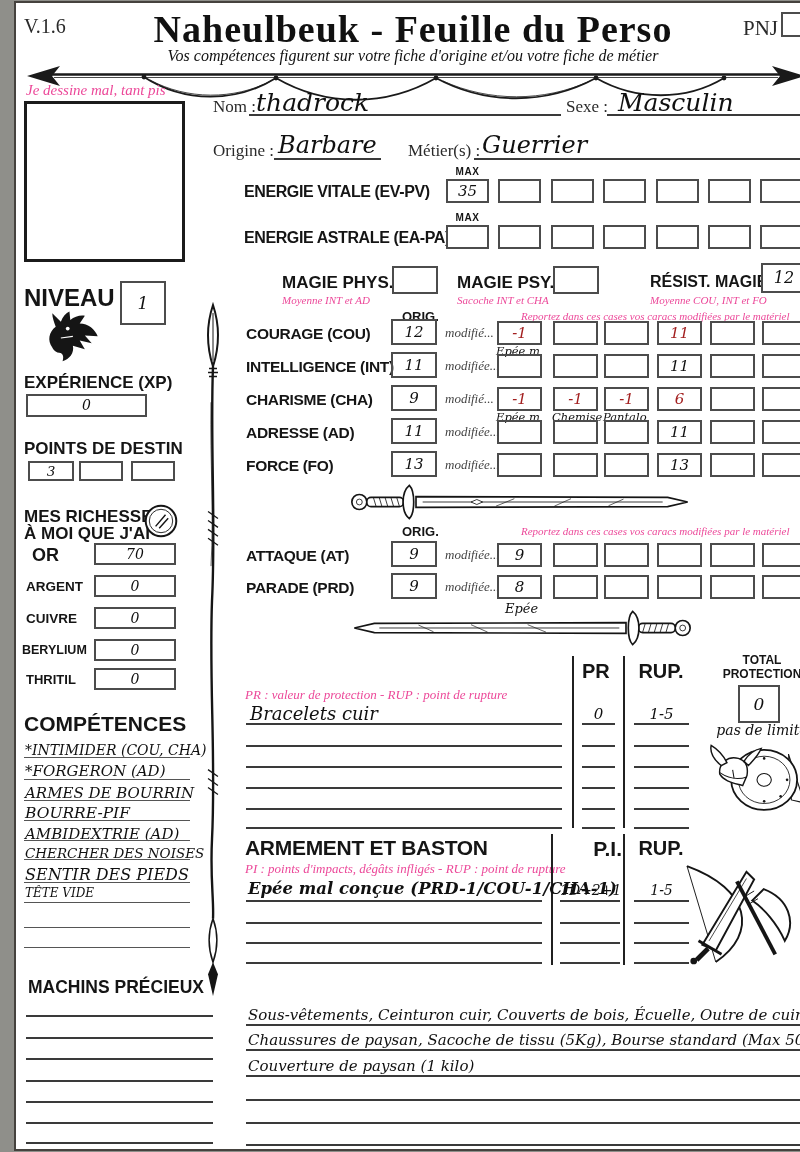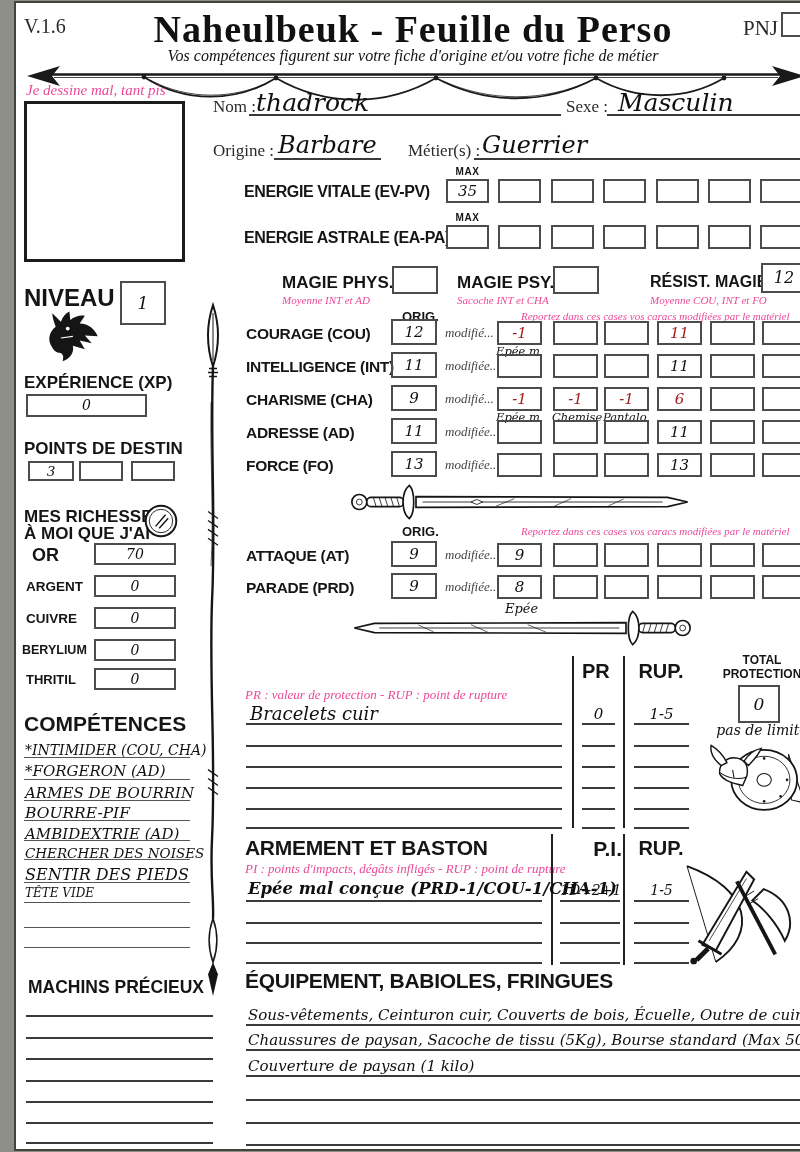--- a/index.html
+++ b/index.html
@@ -447,21 +447,20 @@
     <path d="M40,84 L86,8 L94,16 L54,90 Z" fill="#fff" stroke="#151515" stroke-width="2"></path>
     <path d="M47,80 L86,15" stroke="#151515" stroke-width="0.8" fill="none"></path>
     <path d="M36,80 L60,94" stroke="#151515" stroke-width="3" fill="none"></path>
     <path d="M46,88 L34,100" stroke="#151515" stroke-width="5" fill="none"></path>
     <circle cx="31" cy="101" r="3.5" fill="#151515"></circle>
     <path d="M76,18 L116,94" stroke="#151515" stroke-width="4" fill="none"></path>
     <path d="M104,26 C130,36 138,60 126,80 C118,62 104,46 92,38 Z" fill="#fff" stroke="#151515" stroke-width="2"></path>
     <path d="M84,34 l10,-6 M88,42 l10,-6" stroke="#151515" stroke-width="1" fill="none"></path>
   </svg>
 
-  <span class="b" style="left:229px;top:966px;font-size:21px;letter-spacing:-0.3px">ÉQUIPEMENT, BABIOLES, FRINGUES</span>
   <span class="hw" style="left:232px;top:1003px;font-size:15px">Sous-vêtements, Ceinturon cuir, Couverts de bois, Écuelle, Outre de cuir 1 litre</span>
   <div class="ln" style="left:230px;top:1021px;width:560px"></div>
   <span class="hw" style="left:232px;top:1028px;font-size:15px">Chaussures de paysan, Sacoche de tissu (5Kg), Bourse standard (Max 50PO)</span>
   <div class="ln" style="left:230px;top:1046px;width:560px"></div>
   <span class="hw" style="left:232px;top:1054px;font-size:15px">Couverture de paysan (1 kilo)</span>
   <div class="ln" style="left:230px;top:1072px;width:560px"></div>
   <div class="ln" style="left:230px;top:1096px;width:560px"></div>
   <div class="ln" style="left:230px;top:1119px;width:560px"></div>
   <div class="ln" style="left:230px;top:1141px;width:560px"></div>
 

